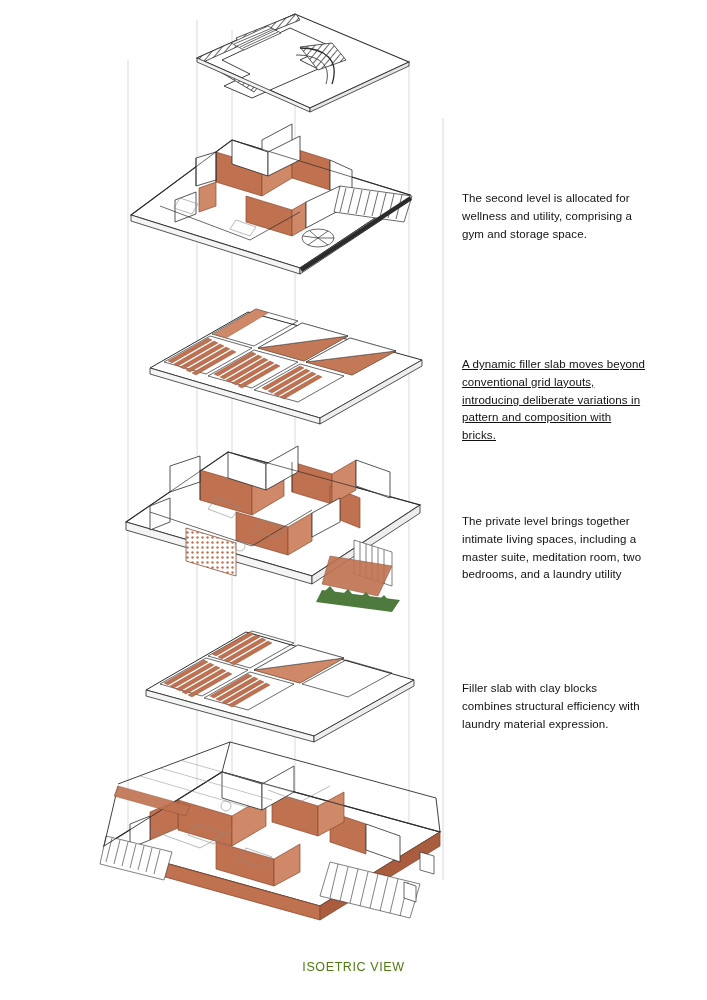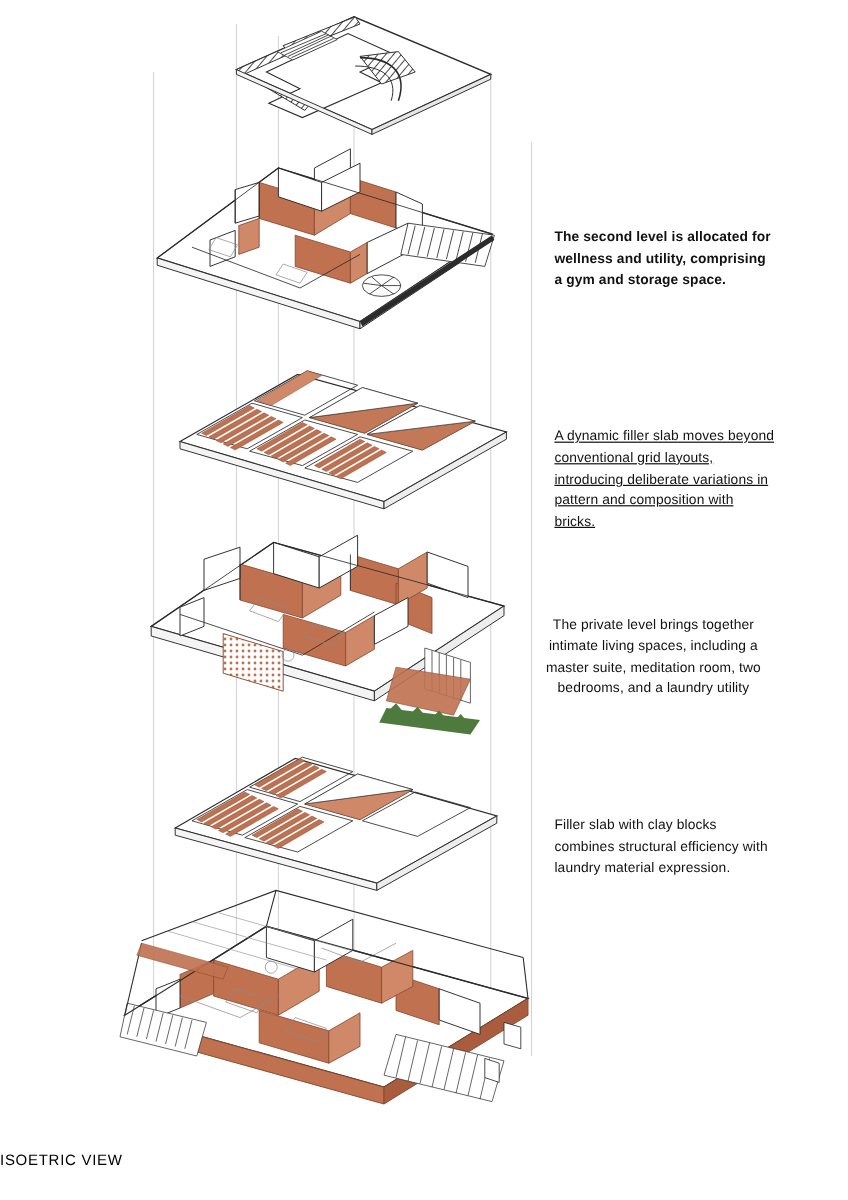--- a/index.html
+++ b/index.html
@@ -27,34 +27,34 @@
     height: 1000px;
   }
   .annot {
     position: absolute;
     width: 185px;
     font-size: 11.5px;
     line-height: 1.55;
     color: #111111;
     letter-spacing: 0.1px;
   }
-  #a-level2 { left: 462px; top: 190px; font-weight: bold; }
+  #a-level2 { left: 462px; top: 190px; }
   #a-fillerslab-top { left: 462px; top: 356px; text-decoration: underline; }
-  #a-private { left: 452px; top: 513px; text-align: center; }
+  #a-private { left: 462px; top: 513px; }
   #a-fillerslab-bottom { left: 462px; top: 680px; }
   #a-main { left: 462px; top: 821px; }
   #caption {
     position: absolute;
     left: 0;
     top: 960px;
     width: 707px;
-    text-align: left;
+    text-align: center;
     font-size: 12.5px;
     letter-spacing: 0.6px;
-    color: #000000;
+    color: #4d7c0f;
   }
 </style>
 </head>
 <body>
 
 <div id="board">
 
   <svg class="svg-layer" viewBox="0 0 707 1000">
     <defs>
       <pattern id="brickHatch" width="6" height="6" patternUnits="userSpaceOnUse" patternTransform="rotate(35)">

